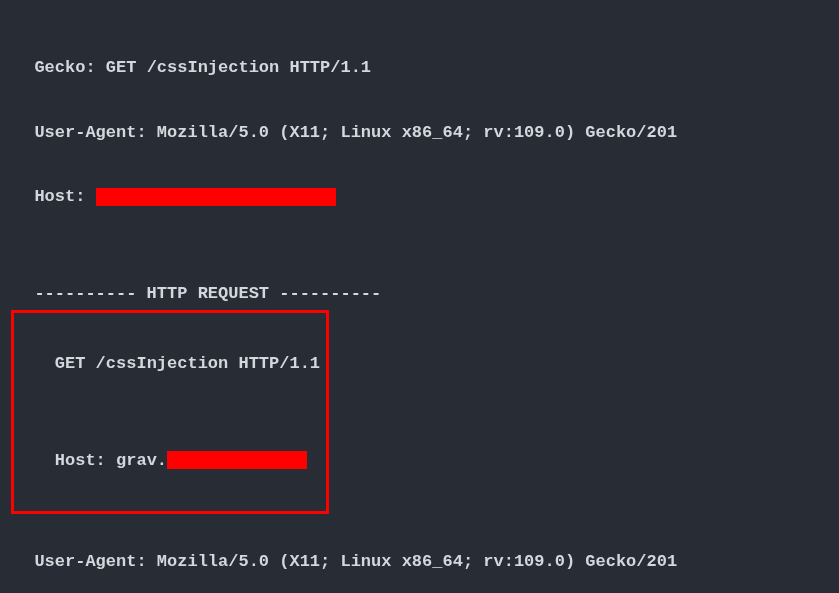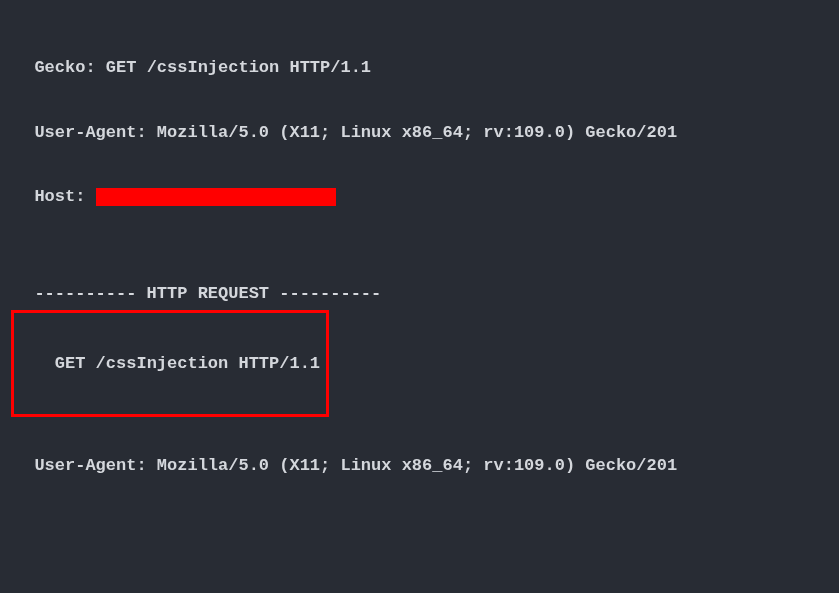--- a/index.html
+++ b/index.html
@@ -62,20 +62,23 @@
 <div class="blank-line"></div>
 
 <div class="line">
   <span>---------- HTTP REQUEST ----------</span>
 </div>
 
 <div class="red-box">
   <div class="line">
     <span>GET /cssInjection HTTP/1.1</span>
   </div>
+  <div class="line">
+    <span>Host: </span><span>grav.</span><span class="redacted redact-w2"></span>
+  </div>
 </div>
 
 <div class="line">
   <span>User-Agent: </span><span>Mozilla/5.0 (X11; Linux x86_64; rv:109.0) Gecko/201</span>
 </div>
 
 <div class="line">
   
 </div>
 

